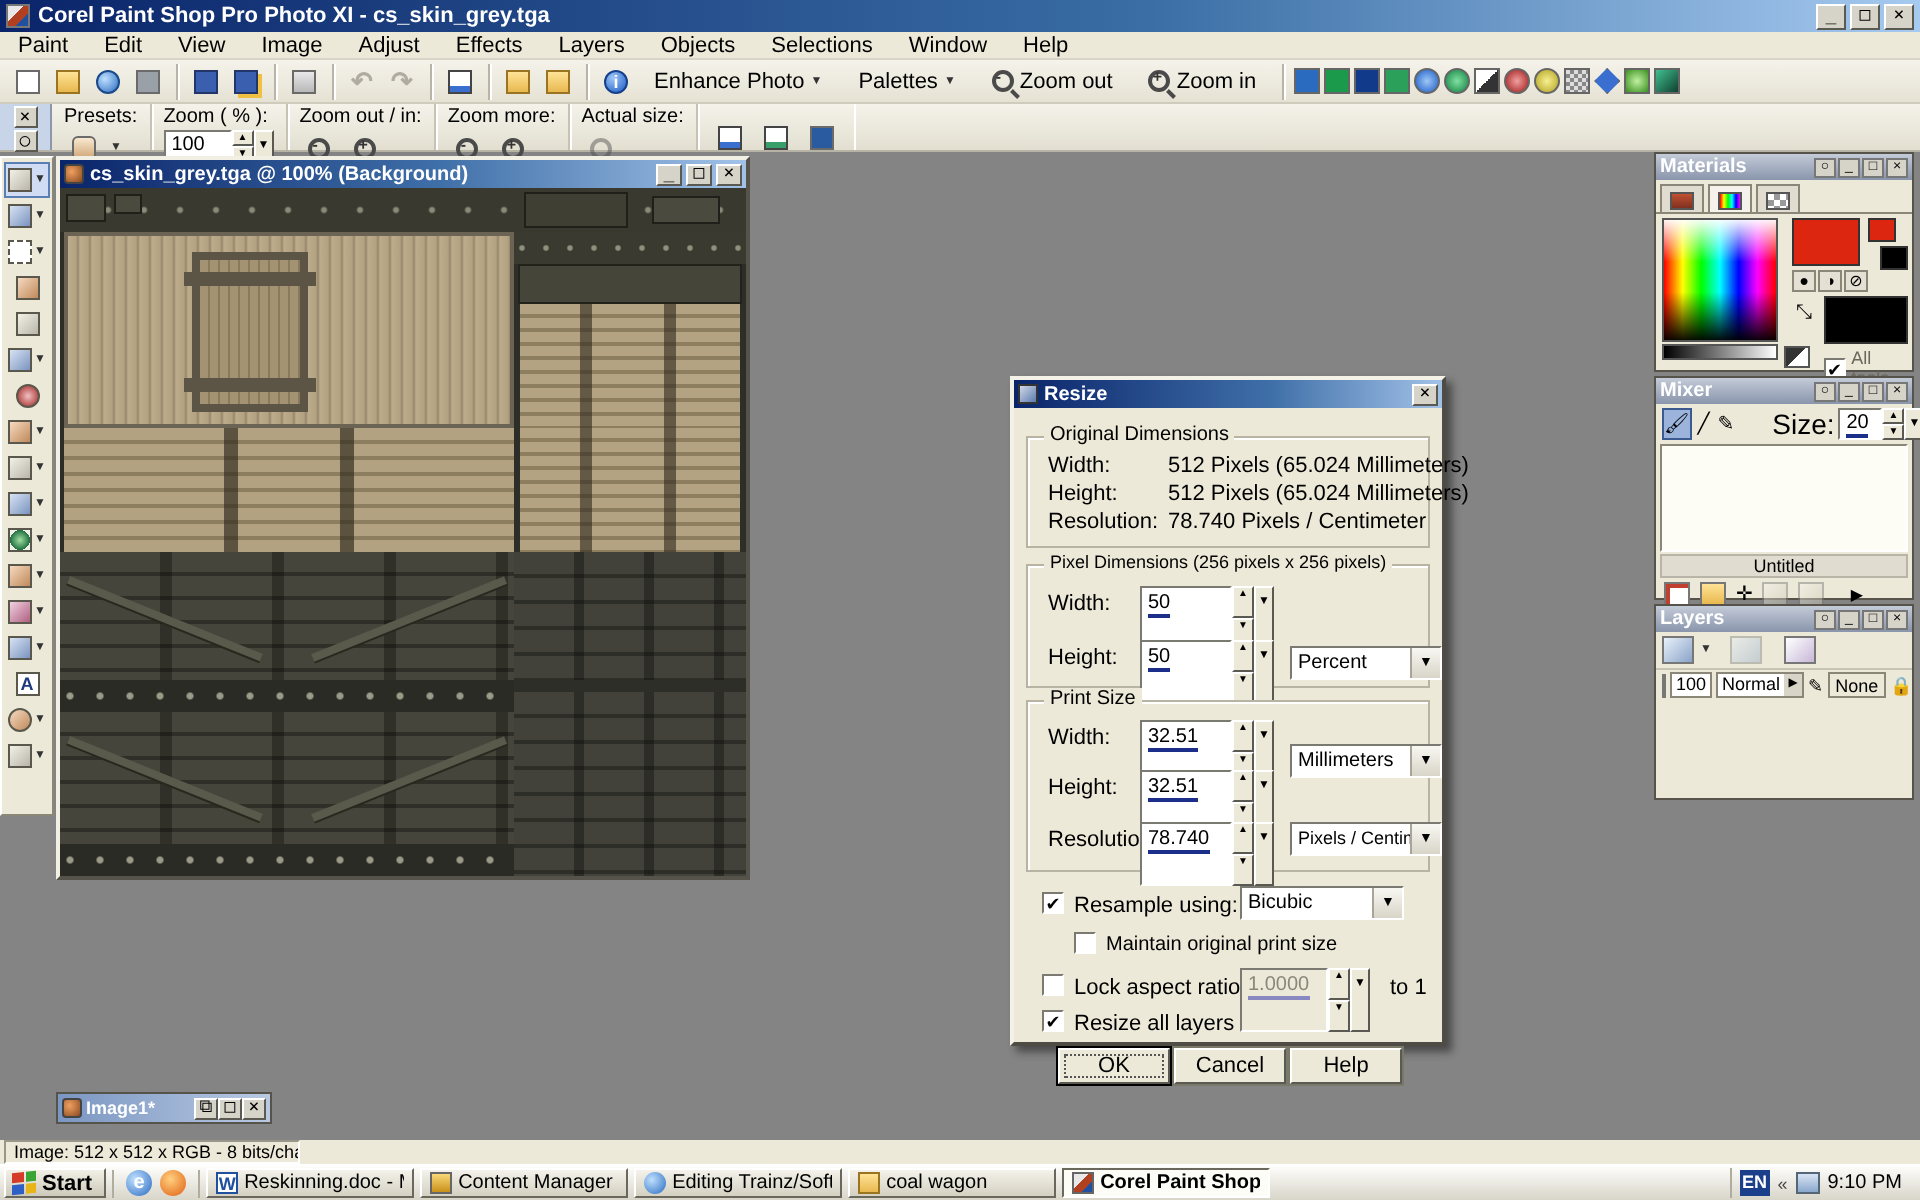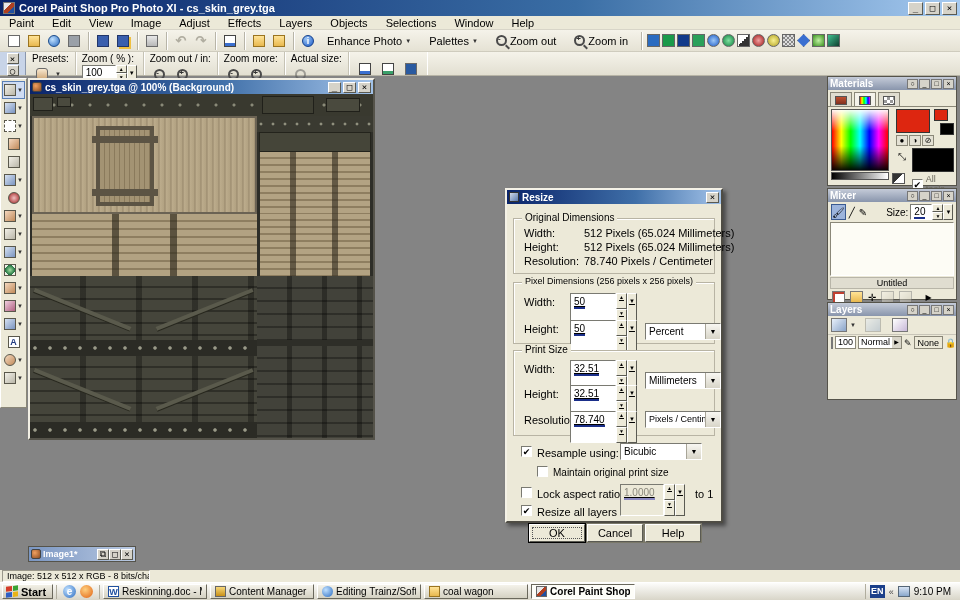--- a/index.html
+++ b/index.html
@@ -118,21 +118,21 @@
   .dialog { position:absolute; left:505px; top:188px; width:218px; height:335px; background:#ece9d8;
     border:2px solid; border-color:#f4f1e6 #4e4c44 #4e4c44 #f4f1e6; box-shadow:3px 3px 4px rgba(0,0,0,.45); }
   .dlg-title { height:14px; background:linear-gradient(90deg,#0a246a,#3f6fa8 60%,#a2c2e8); display:flex; align-items:center; padding:0 2px; }
   .dlg-title .t-text { color:#fff; font-weight:bold; font-size:10px; margin-left:3px; flex:1; }
   .dlg-title .win-btn { width:13px; height:11px; line-height:9px; }
   .dlg-icon { width:10px; height:10px; background:linear-gradient(135deg,#d0d8e8,#5a7aae); border:1px solid #333; }
   .group { position:absolute; left:6px; right:6px; border:1px solid #b8b4a4; box-shadow:1px 1px 0 #fff inset; }
   .group legend, .group .legend { position:absolute; top:-7px; left:8px; background:#ece9d8; padding:0 3px; font-size:10px; }
   .fld-label { position:absolute; font-size:11px; }
   .fld-value { position:absolute; font-size:11px; white-space:nowrap; }
-  .fld { position:absolute; display:flex; height:32px;text-decoration:underline; }
+  .fld { position:absolute; display:flex; height:32px; }
   .fld .ed { width:46px; background:#fff; border:1px solid; border-color:#7a7a72 #fff #fff #7a7a72; padding:2px 2px 0 3px; font-size:10px; }
   .fld .ed span { border-bottom:2px solid #1b2f8a; }
   .fld .ed.dis { background:#ece9d8; color:#8a887c; }
   .combo { position:absolute; height:17px; display:flex; background:#fff; border:1px solid; border-color:#7a7a72 #fff #fff #7a7a72; }
   .combo .cval { flex:1; padding:2px 3px 0 3px; font-size:10px; white-space:nowrap; overflow:hidden; }
   .combo .cbtn { width:15px; background:linear-gradient(#f8f7f2,#d8d5c8); border-left:1px solid #a8a598; font-size:7px; text-align:center; line-height:15px; }
   .cb { position:absolute; width:11px; height:11px; background:#fff; border:1px solid; border-color:#7a7a72 #fff #fff #7a7a72; font-size:9px; line-height:10px; text-align:center; }
   .cb.checked::after { content:"\2714"; }
   .dlg-btn { position:absolute; width:56px; height:18px; background:#ece9d8; border:1px solid; border-color:#fff #5a5a52 #5a5a52 #fff; box-shadow:0 0 0 1px #7a7869; text-align:center; line-height:16px; font-size:11px; }
   .dlg-btn.default { box-shadow:0 0 0 1px #000; outline:1px dotted #555; outline-offset:-4px; }
@@ -161,21 +161,21 @@
   .bg-swatch { position:absolute; left:84px; top:41px; width:42px; height:24px; border:1px solid #333; background:#000; }
   .swap-arrow { position:absolute; left:70px; top:44px; font-size:10px; }
   .trans-btn { position:absolute; left:64px; top:66px; width:13px; height:11px; background:linear-gradient(135deg,#333 50%,#fff 50%); border:1px solid #555; }
   .alltools-row { position:absolute; left:84px; top:67px; display:flex; align-items:center; gap:3px; }
   .alltools-row .cb { position:static; }
   .alltools-row .lbl { font-size:9px; color:#6a675c; }
 
   .mixer-tools { display:flex; align-items:center; gap:2px; padding:2px 3px; }
   .mx-btn { width:18px; height:16px; display:flex; align-items:center; justify-content:center; border:1px solid transparent; font-size:10px; }
   .mx-btn.sel { background:#9cb4dc; border-color:#3a5a90; }
-  .mx-size-label { font-size:10px; margin-left:16px; }
+  .mx-size-label { font-size:14px; margin-left:16px; }
   .mixer-canvas { height:54px; background:#fdfcf5; border:1px solid; border-color:#8a8778 #fff #fff #8a8778; margin:0 2px; }
   .mixer-name { text-align:center; font-size:9px; background:#e0ddd0; border:1px solid #b8b5a8; margin:1px 2px; }
   .mixer-footer { display:flex; align-items:center; gap:5px; padding:1px 4px; }
   .mf-ico { width:13px; height:12px; border:1px solid #777; background:linear-gradient(135deg,#f8f6ee,#c9c5b5); }
   .mf-ico.page { background:#fff; box-shadow:2px 2px 0 #c04030 inset; }
   .mf-ico.folder { background:linear-gradient(#ffe396,#e8b84f); }
   .mf-ico.dis { opacity:.45; }
 
   .layers-toolbar { display:flex; align-items:center; gap:3px; padding:2px 3px; border-bottom:1px solid #c8c5b8; }
   .ly-ico { width:16px; height:14px; border:1px solid #777; background:linear-gradient(135deg,#e8f0fa,#8aa4c8); }

